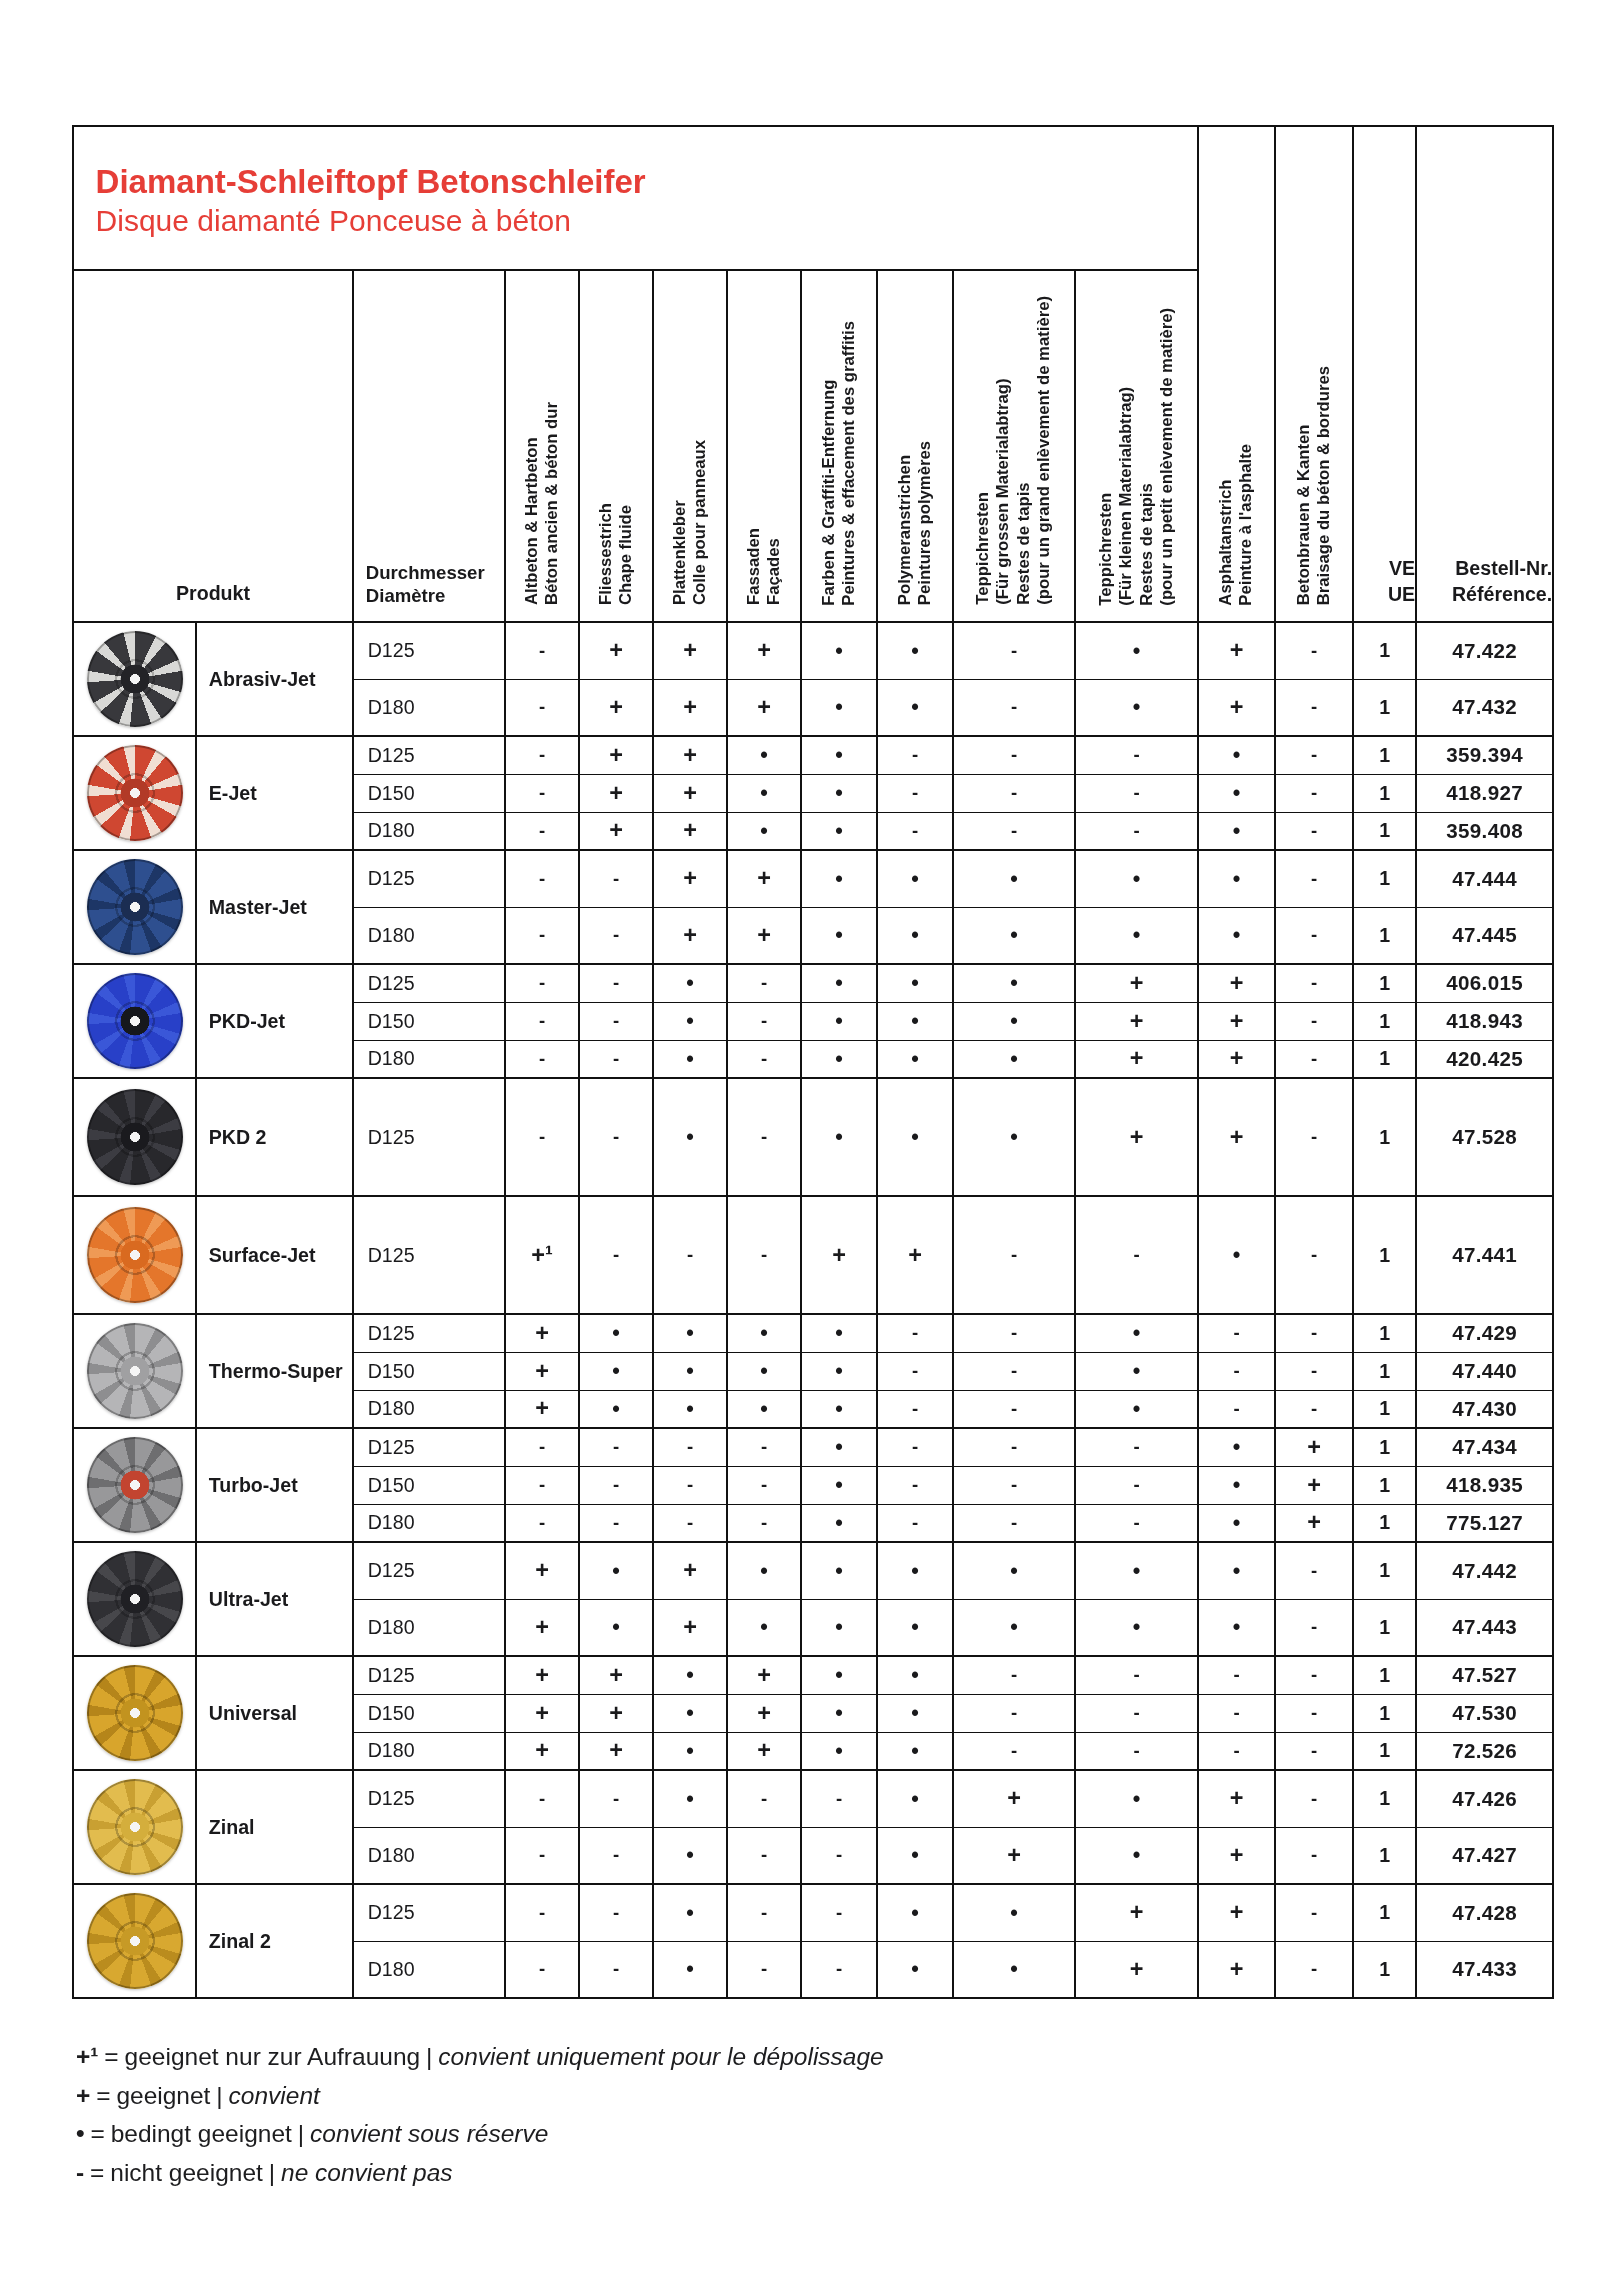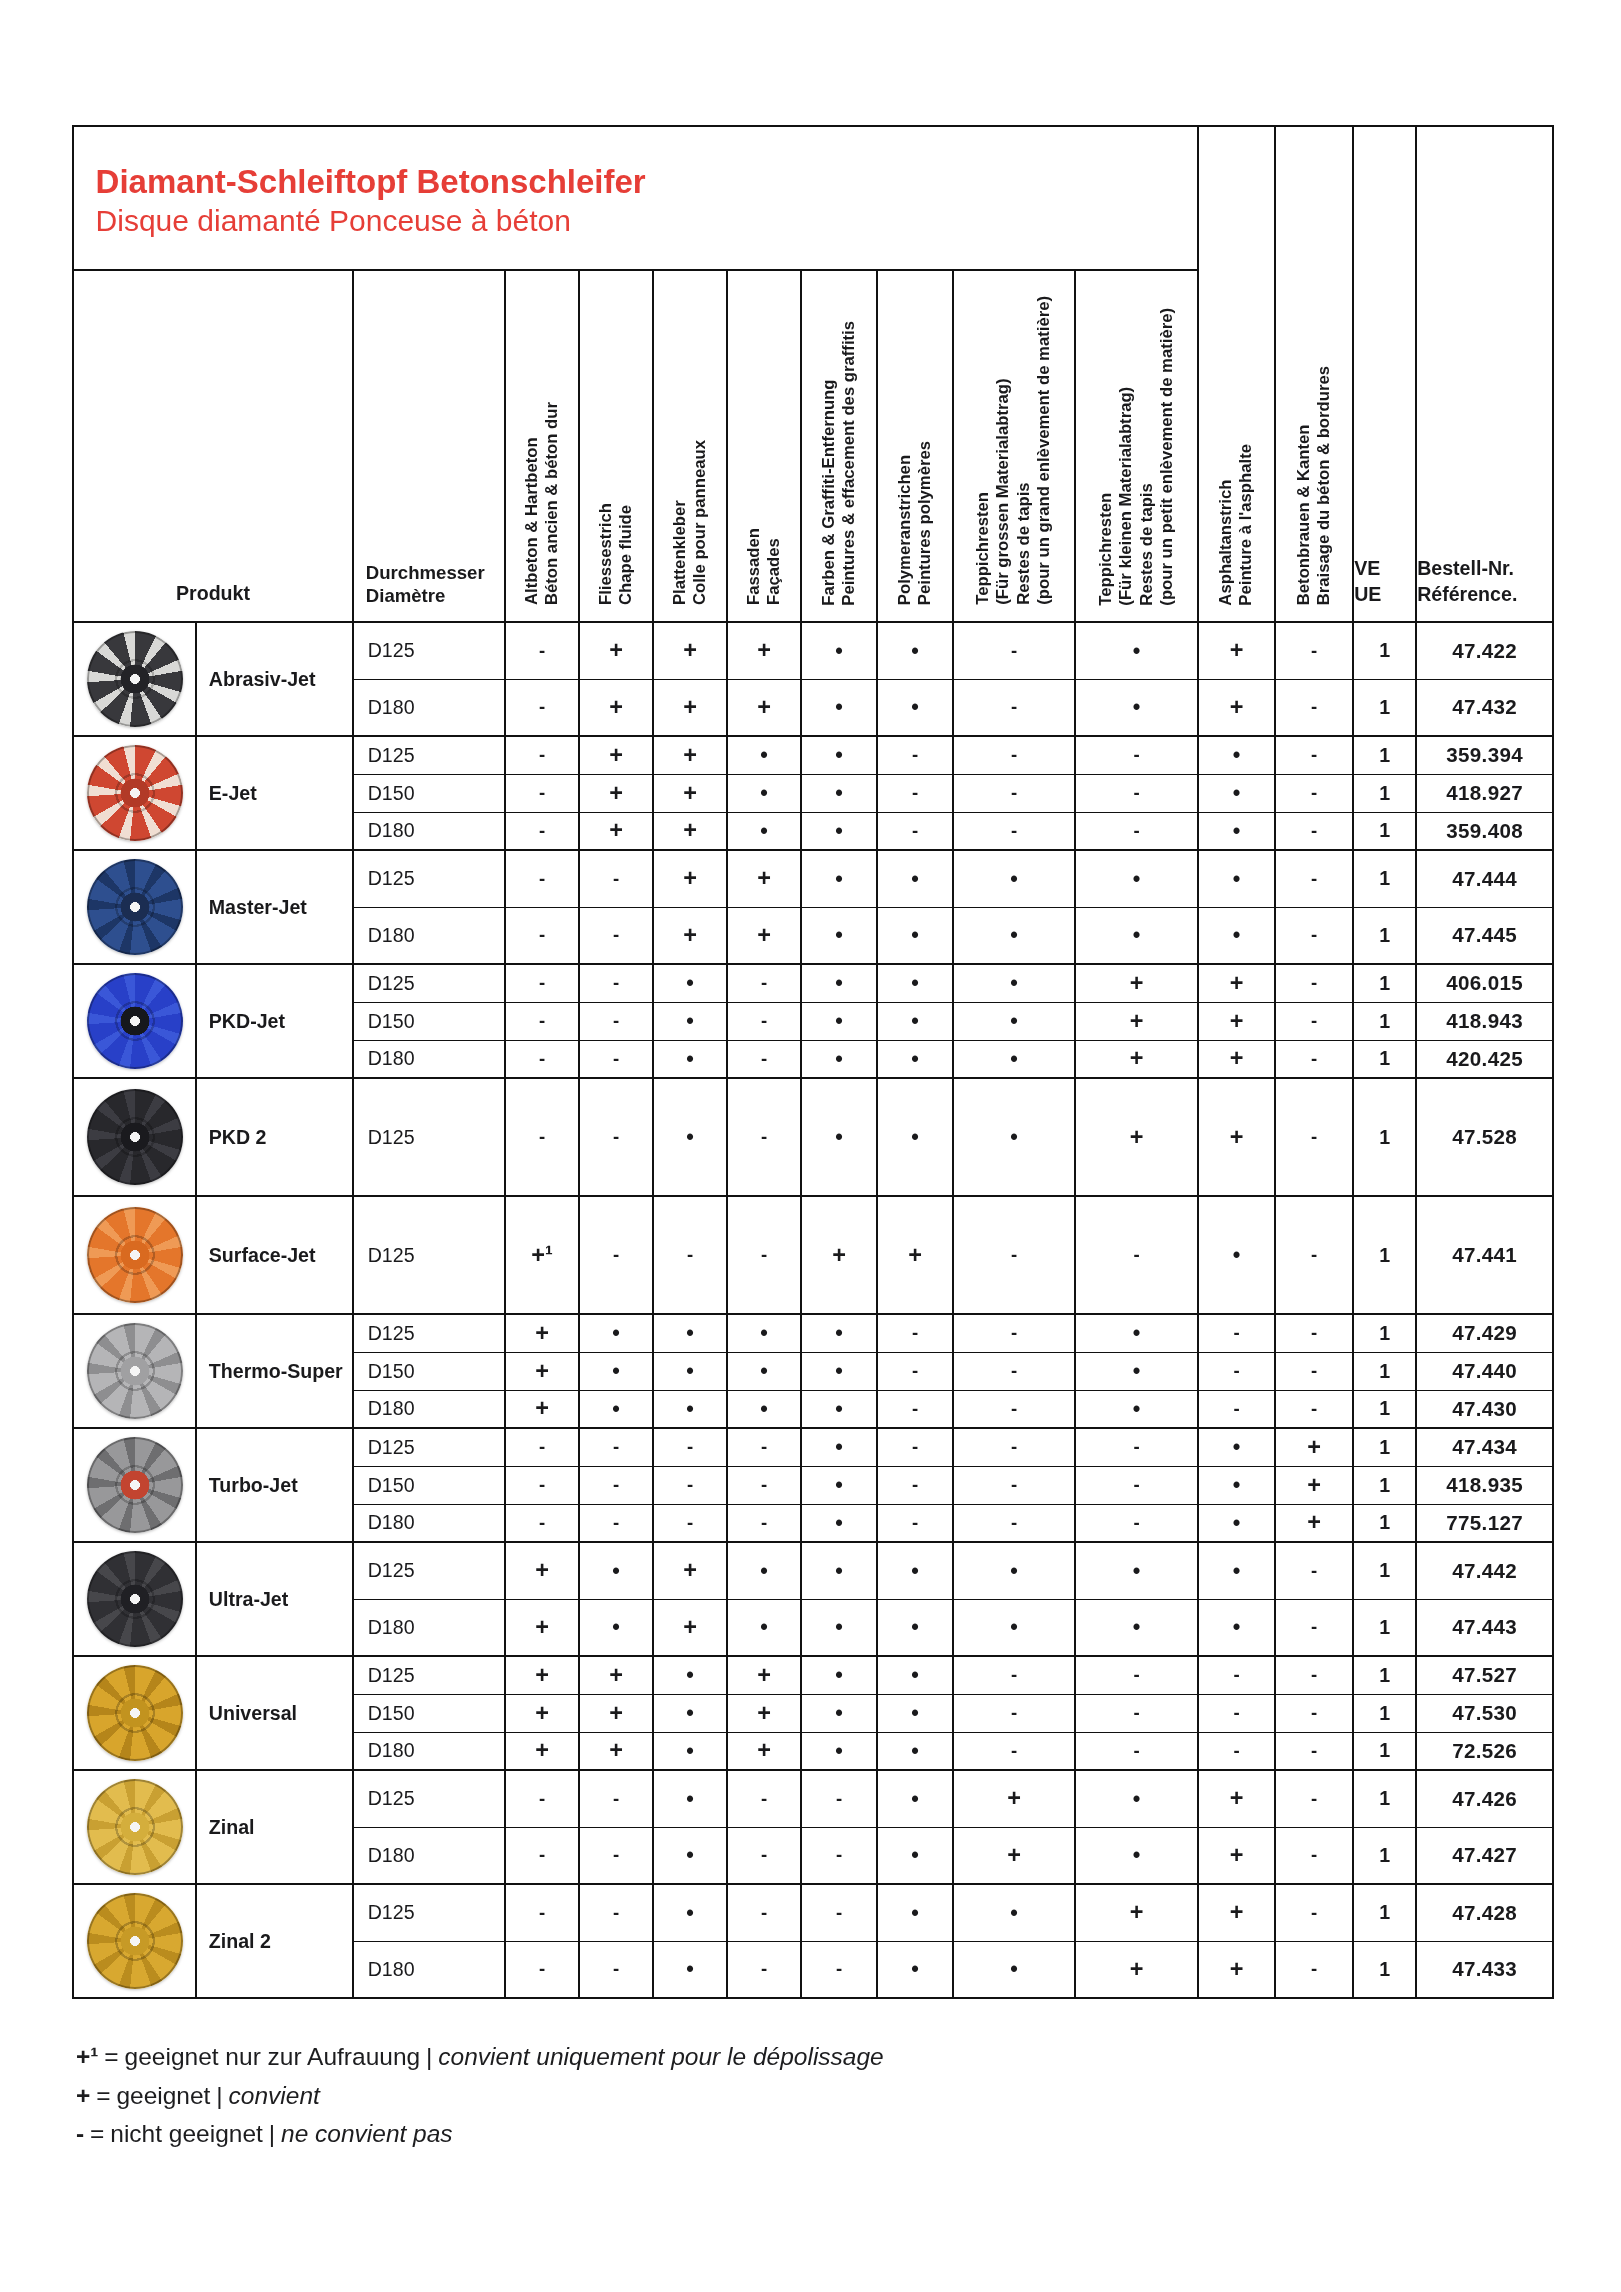--- a/index.html
+++ b/index.html
@@ -36,21 +36,21 @@
     border-bottom: 2px solid #111;
     text-align: left;
     vertical-align: middle;
     padding: 9.8px 0 5.9px 21.6px;
   }
   .title-de { font-size: 33px; font-weight: bold; color: #e63e37; line-height: 1.25; }
   .title-fr { font-size: 30px; font-weight: normal; color: #e63e37; line-height: 1.2; }
   .produkt-head, .durch-head, .rot-cell, .ve-head, .bestell-head { vertical-align: bottom; }
   .produkt-head { height: 352px; text-align: center; padding-bottom: 15.7px; font-size: 19.6px; font-weight: bold; }
   .durch-head { text-align: left; padding: 0 0 13.7px 11.8px; font-size: 18.6px; line-height: 1.25; }
-  .ve-head, .bestell-head { text-align: left; padding-bottom: 13.7px; font-size: 19.6px; line-height: 1.3; }
+  .ve-head, .bestell-head { text-align: right; padding-bottom: 13.7px; font-size: 19.6px; line-height: 1.3; }
   .b { font-weight: bold; }
   .rot-cell { text-align: center; padding: 9.8px 0 11.8px 0; }
   .rot {
     display: inline-block;
     writing-mode: vertical-rl;
     transform: rotate(180deg);
     font-size: 16.7px;
     line-height: 1.22;
     text-align: left;
     white-space: nowrap;
@@ -611,18 +611,21 @@
   </table>
 
   <div class="legend">
     <div class="legend-line">
       <span class="legend-sym">+¹</span><span class="legend-sep">=</span><span>geeignet nur zur Aufrauung</span><span class="legend-sep">|</span><span class="legend-fr">convient uniquement pour le dépolissage</span>
     </div>
     <div class="legend-line">
       <span class="legend-sym">+</span><span class="legend-sep">=</span><span>geeignet</span><span class="legend-sep">|</span><span class="legend-fr">convient</span>
     </div>
     <div class="legend-line">
+      <span class="legend-sym">•</span><span class="legend-sep">=</span><span>bedingt geeignet</span><span class="legend-sep">|</span><span class="legend-fr">convient sous réserve</span>
+    </div>
+    <div class="legend-line">
       <span class="legend-sym">-</span><span class="legend-sep">=</span><span>nicht geeignet</span><span class="legend-sep">|</span><span class="legend-fr">ne convient pas</span>
     </div>
   </div>
 
 </div>
 
 
 </body></html>

